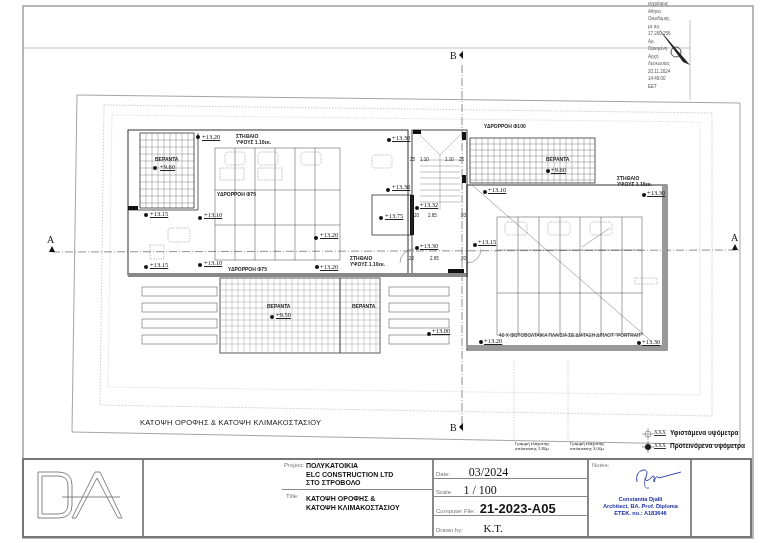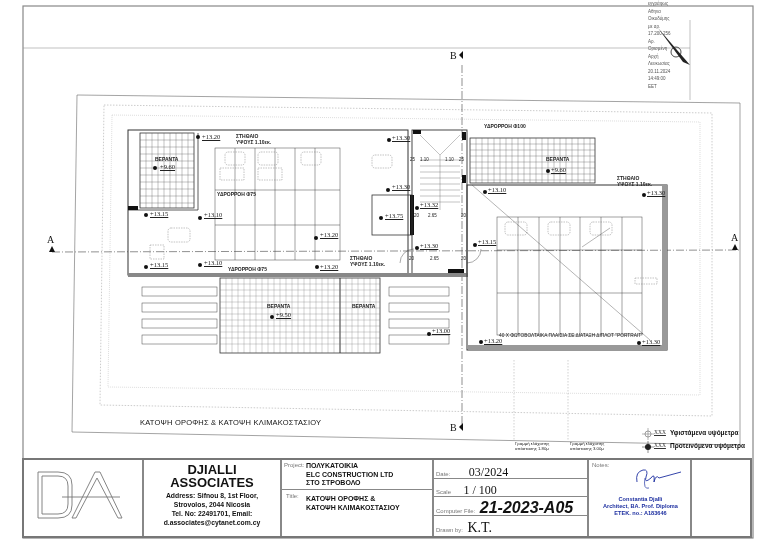--- a/index.html
+++ b/index.html
@@ -14,21 +14,21 @@
   .sig-stamp{position:absolute;left:648px;top:0px;width:50px;font-size:4.5px;color:#555;line-height:7.5px;}
   
   .tb{position:absolute;left:22px;top:458px;width:730px;height:80px;border:2px solid #777;box-sizing:border-box;}
   .tb-cell{position:absolute;box-sizing:border-box;border-right:2px solid #888;top:0;height:100%;}
   .firm-name{position:absolute;left:0;width:100%;text-align:center;font-weight:bold;font-size:13px;line-height:14px;}
   .firm-addr{position:absolute;left:0;width:100%;text-align:center;font-size:6.8px;font-weight:bold;line-height:9.2px;}
   .tiny{font-size:6px;color:#777;font-family:"Liberation Sans",sans-serif;}
   .proj{position:absolute;font-size:7px;font-weight:bold;line-height:8.5px;}
   .row-line{position:absolute;left:0;width:100%;border-top:1px solid #888;}
   .val-serif{font-family:"Liberation Serif",serif;font-size:12px;color:#111;}
-  .val-bold{font-family:"Liberation Sans",sans-serif;font-size:16px;font-weight:bold;color:#111;font-style:italic;}
+  .val-bold{font-family:"Liberation Sans",sans-serif;font-size:13px;font-weight:bold;color:#111;}
   .arch-sig{position:absolute;color:#1d2fa0;font-size:5.6px;font-weight:bold;text-align:center;line-height:7px;}
   .sheet-no{position:absolute;font-size:15px;color:#333;}
   .legend-txt{position:absolute;font-size:6.5px;color:#111;font-weight:bold;}
   .legend-xxx{position:absolute;font-size:5.5px;text-decoration:underline;font-family:"Liberation Serif",serif;color:#333;}
   .gl-note{position:absolute;font-size:4.3px;color:#222;line-height:5px;}
 </style>
 </head>
 <body>
 
 <svg width="768" height="543" viewBox="0 0 768 543">
@@ -363,28 +363,20 @@
   <span class="legend-xxx" style="left:654px;top:429px;">XXX</span>
   <span class="legend-txt" style="left:670px;top:429px;">Υφιστάμενα υψόμετρα</span>
   <span class="legend-xxx" style="left:654px;top:442px;">XXX</span>
   <span class="legend-txt" style="left:670px;top:442px;">Προτεινόμενα υψόμετρα</span>
 </div>
 
 <div class="tb">
 
   <div class="tb-cell" style="left:0;width:120px;"></div>
 
-  <div class="tb-cell" style="left:120px;width:138px;">
-    <div class="firm-name" style="top:3px;">DJIALLI</div>
-    <div class="firm-name" style="top:16px;">ASSOCIATES</div>
-    <div class="firm-addr" style="top:31px;">Address: Sifnou 8, 1st Floor,</div>
-    <div class="firm-addr" style="top:40px;">Strovolos, 2044 Nicosia</div>
-    <div class="firm-addr" style="top:49px;">Tel. No: 22491701, Email:</div>
-    <div class="firm-addr" style="top:58px;">d.associates@cytanet.com.cy</div>
-  </div>
 
   <div class="tb-cell" style="left:258px;width:152px;">
     <span class="tiny abs" style="left:2px;top:2px;">Project:</span>
     <div class="proj" style="left:24px;top:2px;">
       <span>ΠΟΛΥΚΑΤΟΙΚΙΑ</span><br>
       <span>ELC CONSTRUCTION LTD</span><br>
       <span>ΣΤΟ ΣΤΡΟΒΟΛΟ</span>
     </div>
     <div class="row-line" style="top:29px;"></div>
     <span class="tiny abs" style="left:4px;top:33px;">Title:</span>
@@ -405,21 +397,21 @@
       <span class="val-serif" style="margin-left:8px;">1 / 100</span>
     </div>
     <div class="row-line" style="top:36px;"></div>
     <div class="abs" style="left:2px;top:39px;">
       <span class="tiny">Computer File:</span>
       <span class="val-bold">21-2023-A05</span>
     </div>
     <div class="row-line" style="top:55px;"></div>
     <div class="abs" style="left:2px;top:58px;">
       <span class="tiny">Drawn by:</span>
-      <span class="val-serif" style="font-size:14px;">K.T.</span>
+      <span class="val-serif" style="margin-left:16px;font-size:11px;">K.T.</span>
     </div>
   </div>
 
   <div class="tb-cell" style="left:565px;width:103px;">
     <span class="tiny abs" style="left:3px;top:2px;">Notes:</span>
     <svg width="103" height="40" viewBox="0 0 103 40" style="left:0;top:0;">
       <path d="M48,22 Q46,12 54,10 Q60,9 57,17 Q55,24 62,18 Q66,12 65,22 Q67,14 70,18 L92,12" fill="none" stroke="#1d2fa0" stroke-width="0.9"></path>
       <path d="M56,18 Q54,30 60,28" fill="none" stroke="#1d2fa0" stroke-width="0.7"></path>
     </svg>
     <div class="arch-sig" style="left:0;width:103px;top:36px;">

